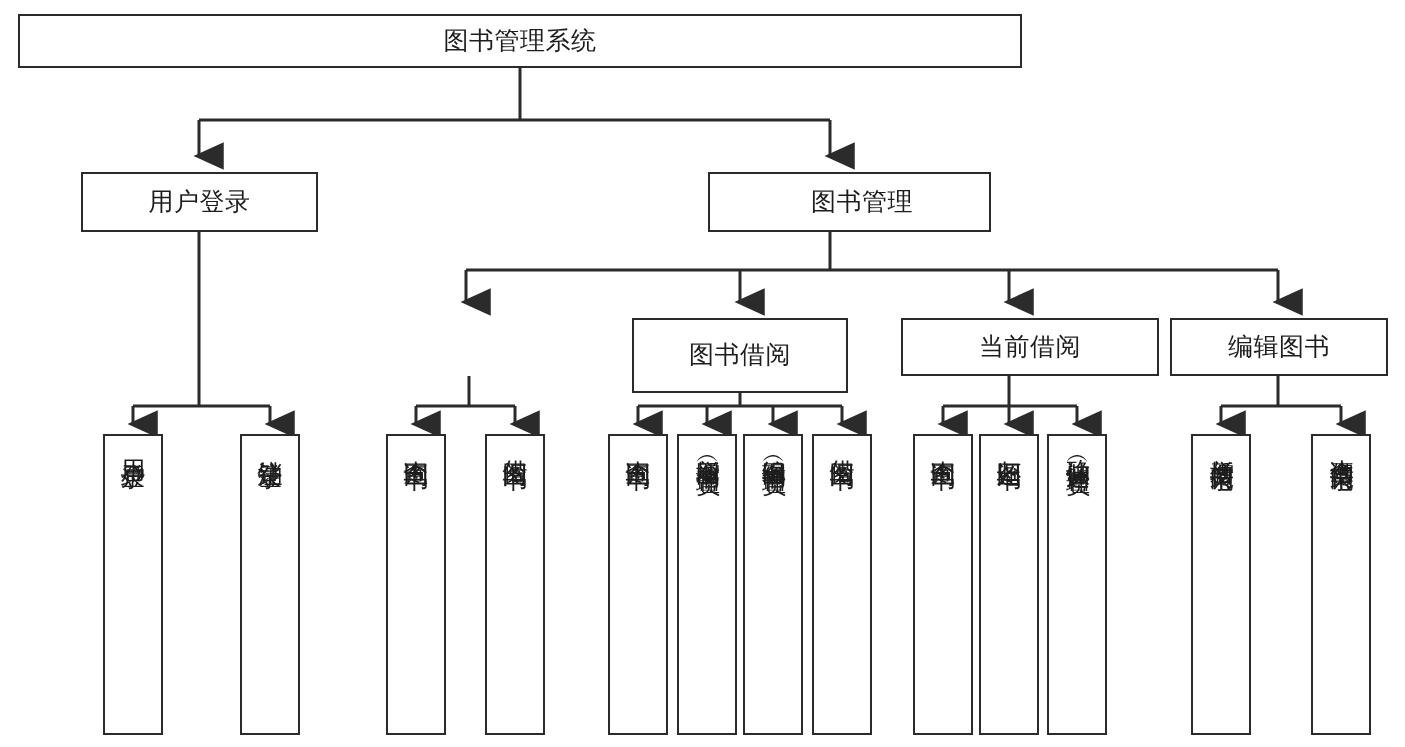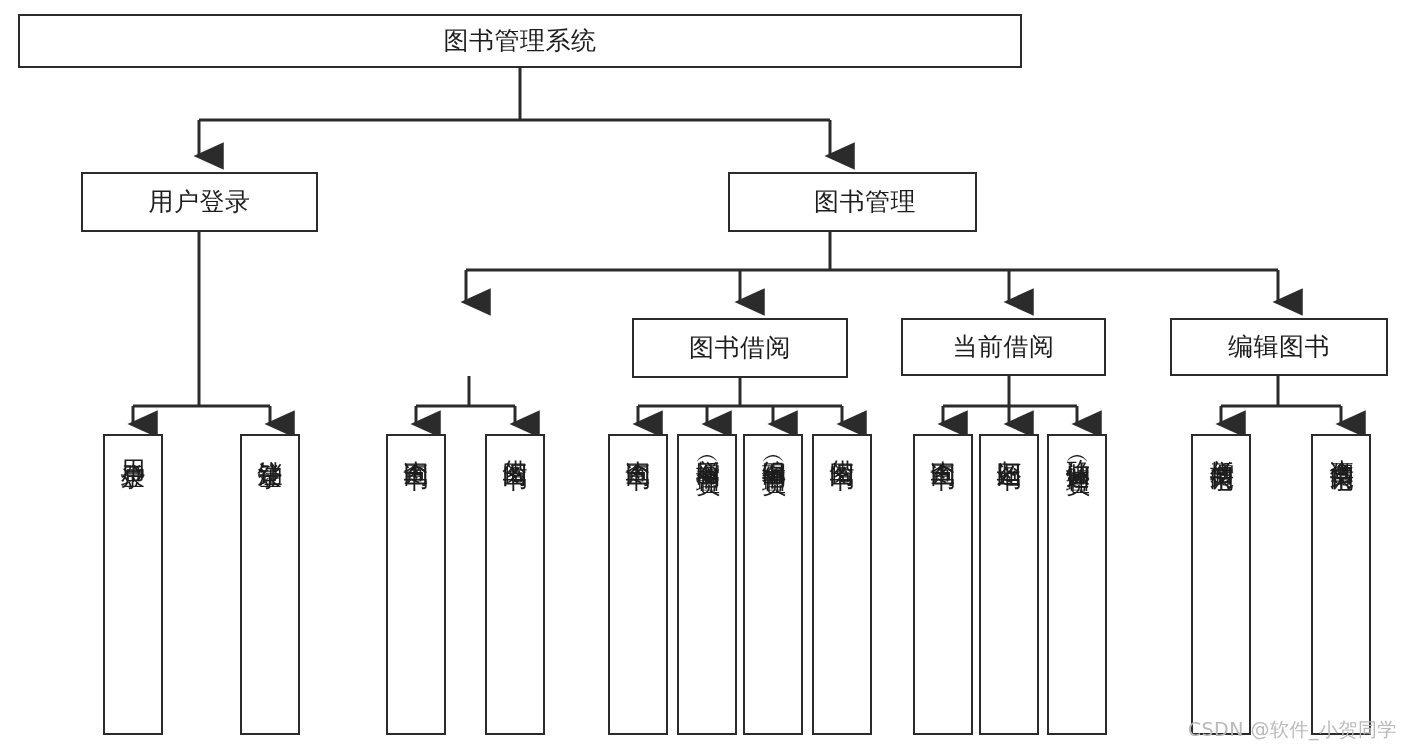--- a/index.html
+++ b/index.html
@@ -130,28 +130,28 @@
     </g>
   </svg>
 
   <div class="node root horizontal" style="left:18px; top:14px; width:1004px; height:54px;">
     <span class="label">图书管理系统</span>
   </div>
 
   <div class="node horizontal" style="left:81px; top:172px; width:237px; height:60px;">
     <span class="label">用户登录</span>
   </div>
-  <div class="node horizontal" style="left:728px; top:172px; width:249px; height:60px;padding-left:25px;">
+  <div class="node horizontal" style="left:708px; top:172px; width:283px; height:60px;padding-left:25px;">
     <span class="label">图书管理</span>
   </div>
 
-  <div class="node horizontal" style="left:632px; top:318px; width:216px; height:60px;">
+  <div class="node horizontal" style="left:632px; top:318px; width:216px; height:75px;">
     <span class="label">图书借阅</span>
   </div>
-  <div class="node horizontal" style="left:901px; top:318px; width:205px; height:58px;">
+  <div class="node horizontal" style="left:901px; top:318px; width:258px; height:58px;">
     <span class="label">当前借阅</span>
   </div>
   <div class="node horizontal" style="left:1170px; top:318px; width:218px; height:58px;">
     <span class="label">编辑图书</span>
   </div>
 
   <div class="node vertical" style="left:103px; top:434px; width:60px; height:301px;">
     <span class="label">用户登录</span>
   </div>
   <div class="node vertical" style="left:240px; top:434px; width:60px; height:301px;">
@@ -188,15 +188,14 @@
     <span class="label">确认归还（管理员）</span>
   </div>
 
   <div class="node vertical tall" style="left:1191px; top:434px; width:60px; height:301px;">
     <span class="label">新增借阅记录</span>
   </div>
   <div class="node vertical tall" style="left:1311px; top:434px; width:60px; height:301px;">
     <span class="label">查询借阅记录</span>
   </div>
 
-  <div id="watermark">CSDN @软件_小贺同学</div>
 
 </div>
 
 </body></html>

